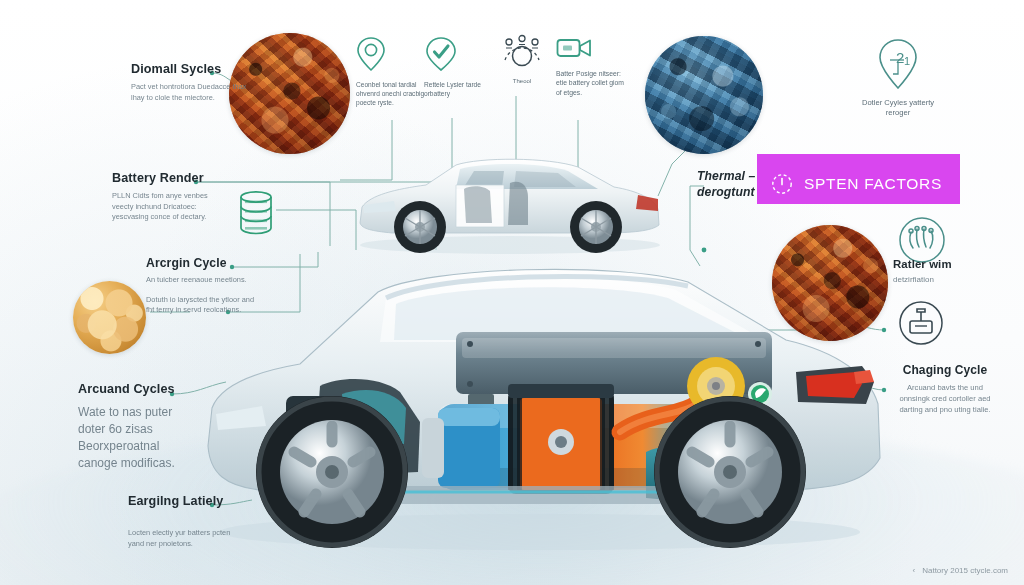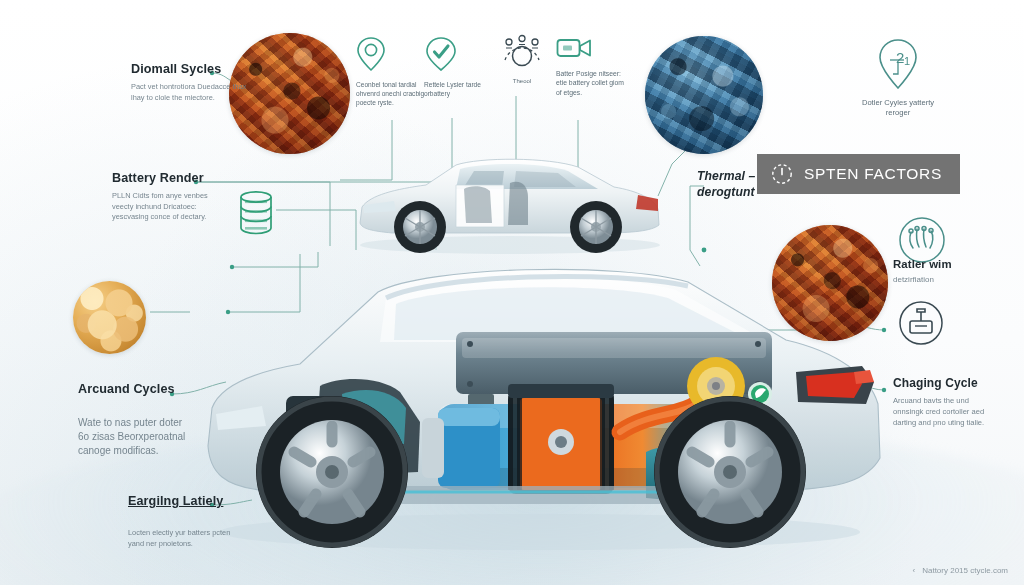--- a/index.html
+++ b/index.html
@@ -142,22 +142,22 @@
     font-size: 6px;
     filter: blur(0.3px);
   }
 
   
   .badge {
     position: absolute;
     display: flex;
     align-items: center;
     gap: 11px;
-    padding: 9px 18px 9px 14px;
-    background: #737373;
+    padding: 19px 18px 9px 14px;
+    background: #d946ef;
     color: #ffffff;
   }
   .badge .b-label {
     font-size: 15.5px;
     letter-spacing: 0.7px;
     font-weight: 400;
   }
 
   
   .footer {
@@ -523,41 +523,46 @@
   <div class="callout" style="left:112px; top:171px; width:110px;">
     <div class="c-title soft-title" style="font-size:12.6px;">Battery Render</div>
     <div class="c-body soft" style="font-size:7.4px; margin-top:6px;">PLLN Cidts fom anye venbes veecty inchund Dricatoec: yescvasing conce of dectary.</div>
   </div>
 
   <div class="callout" style="left:131px; top:62px; width:118px;">
     <div class="c-title soft-title" style="font-size:12.6px;">Diomall Sycles</div>
     <div class="c-body soft" style="font-size:7.4px; margin-top:6px;">Pact vet hontrotiora Duedacce thax lhay to clole the miectore.</div>
   </div>
 
+  <div class="callout" style="left:146px; top:256px; width:112px;">
+    <div class="c-title soft-title" style="font-size:12.2px;">Arcrgin Cycle</div>
+    <div class="c-body soft" style="font-size:7.4px; margin-top:5px;">An tuicber reenaoue meetions.</div>
+    <div class="c-body2 soft" style="font-size:7.4px;">Dotuth io laryscted the ytloor and fht terrry in servd reolcations.</div>
+  </div>
 
   <div class="callout" style="left:78px; top:382px; width:114px;">
     <div class="c-title soft-title" style="font-size:12.6px;">Arcuand Cycles</div>
-    <div class="c-body soft" style="font-size:10px; margin-top:20px;">Wate to nas puter doter 6o zisas Beorxperoatnal canoge modificas.</div>
+    <div class="c-body soft" style="font-size:12px; margin-top:8px;">Wate to nas puter doter 6o zisas Beorxperoatnal canoge modificas.</div>
   </div>
 
   <div class="callout" style="left:128px; top:494px; width:104px;">
-    <div class="c-title soft-title" style="font-size:12.6px;text-decoration:underline;">Eargilng Latiely</div>
+    <div class="c-title soft-title" style="font-size:12.6px;">Eargilng Latiely</div>
     <div class="c-body soft" style="font-size:7.4px; margin-top:20px;">Locten electiy yur batters pcten yand ner pnoietons.</div>
   </div>
 
   <div class="callout" style="left:697px; top:168px; width:74px;">
     <div class="c-title soft-title" style="font-size:12.2px; white-space:normal; line-height:1.35;font-style:italic;">Thermal – derogtunt</div>
   </div>
 
   <div class="callout" style="left:893px; top:258px; width:96px;">
     <div class="c-title soft-title" style="font-size:11.4px;">Ratler wim</div>
     <div class="c-body soft" style="font-size:8px; margin-top:4px;">detzirfiation</div>
   </div>
 
-  <div class="callout" style="left:893px; top:376px; width:104px;">
+  <div class="callout" style="left:893px; top:363px; width:104px;text-align:center;">
     <div class="c-title soft-title" style="font-size:12px;">Chaging Cycle</div>
     <div class="c-body soft" style="font-size:7.6px; margin-top:6px;">Arcuand bavts the und onnsingk cred cortoller aed darting and pno uting tialie.</div>
   </div>
 
   <div class="footer">
     <span>‹</span>
     <span>Nattory 2015 ctycle.com</span>
   </div>
 
 </div>

